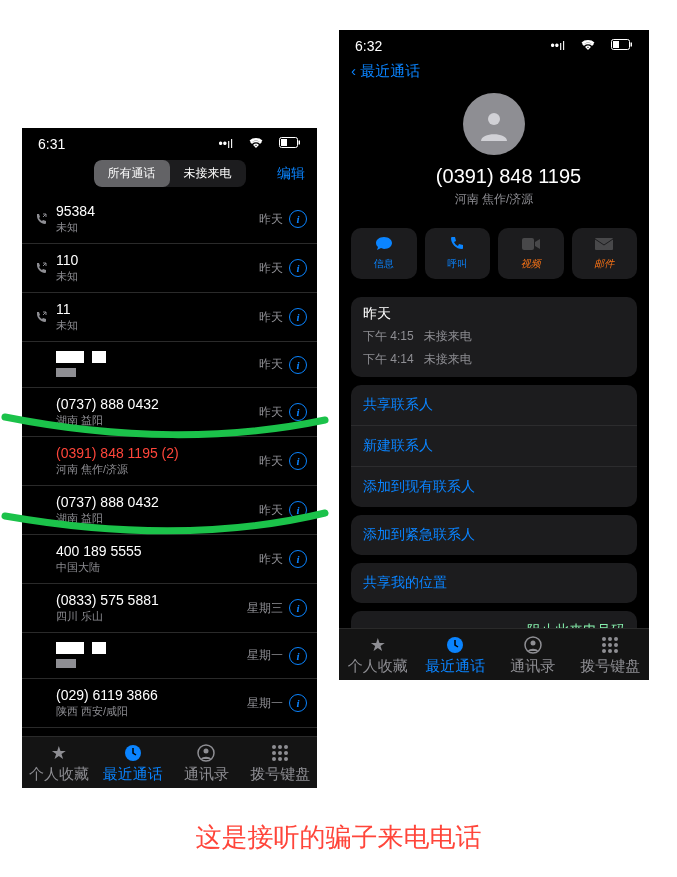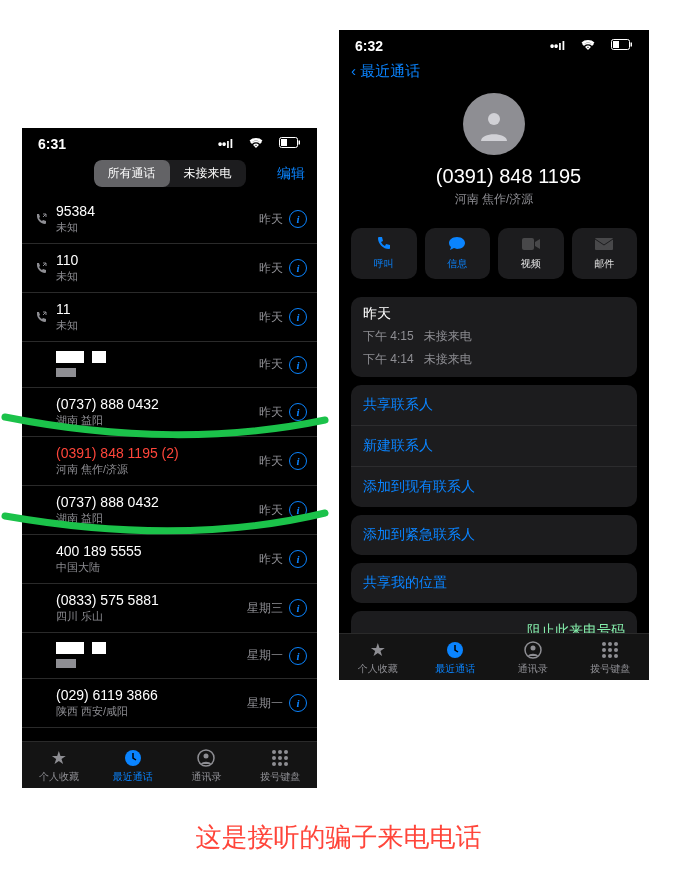--- a/index.html
+++ b/index.html
@@ -12,21 +12,21 @@
   }
   .phone {
     position: absolute;
     background: #000;
     color: #fff;
     overflow: hidden;
   }
   .phone-left { left: 22px; top: 128px; width: 295px; height: 660px; }
   .phone-right { left: 339px; top: 30px; width: 310px; height: 650px; }
 
-  .status-bar { display: flex; justify-content: space-between; align-items: center; padding: 8px 16px 4px; font-size: 14px; font-weight: 700; }
+  .status-bar { display: flex; justify-content: space-between; align-items: center; padding: 8px 16px 4px; font-size: 14px; font-weight: 400; }
   .status-icons { display: flex; gap: 16px; align-items: center; font-size: 12px; }
 
   .seg-row { display: flex; align-items: center; padding: 4px 8px 8px; justify-content: flex-end; }
   .seg-control { display: flex; background: #1c1c1e; border-radius: 8px; overflow: hidden; margin: 0 auto; }
   .seg-item { padding: 5px 14px; font-size: 12px; color: #fff; }
   .seg-item.active { background: #636366; border-radius: 7px; }
   .edit-btn { color: #0a84ff; font-size: 14px; position: absolute; right: 12px; }
 
   .call-row { display: flex; align-items: center; padding: 8px 10px; border-bottom: 0.5px solid #2a2a2a; position: relative; }
   .call-icon-col { width: 18px; display: flex; justify-content: center; font-size: 11px; color: #8e8e93; }
@@ -36,38 +36,38 @@
   .call-sub { font-size: 11px; color: #8e8e93; margin-top: 1px; }
   .call-time { font-size: 12px; color: #8e8e93; margin-right: 6px; }
   .info-circle { width: 18px; height: 18px; border: 1.5px solid #0a84ff; border-radius: 50%; color: #0a84ff; font-size: 11px; font-style: italic; font-family: Georgia, serif; display: flex; align-items: center; justify-content: center; font-weight: bold; }
 
   .redact { background: #fff; display: inline-block; }
 
   .tab-bar { position: absolute; bottom: 0; left: 0; right: 0; display: flex; background: #141414; border-top: 0.5px solid #2a2a2a; padding: 6px 0 4px; }
   .tab-item { flex: 1; display: flex; flex-direction: column; align-items: center; gap: 2px; color: #8e8e93; }
   .tab-item.active { color: #0a84ff; }
   .tab-icon { font-size: 18px; height: 20px; display: flex; align-items: center; }
-  .tab-label { font-size: 10px; }
+  .tab-label { font-size: 15px; }
 
   .highlight-arc { position: absolute; pointer-events: none; }
   .highlight-arc svg { display: block; }
 
   
   .back-row { padding: 4px 12px 6px; }
   .back-link { color: #0a84ff; font-size: 15px; }
   .avatar-block { text-align: center; padding: 6px 0 10px; }
   .avatar { width: 62px; height: 62px; border-radius: 50%; background: #8e8e93; margin: 0 auto 10px; display: flex; align-items: center; justify-content: center; }
   .avatar svg { width: 34px; height: 34px; }
   .big-number { font-size: 20px; color: #fff; margin-bottom: 3px; margin-left: 29px; }
   .big-loc { font-size: 12px; color: #8e8e93; }
 
   .action-row { display: flex; gap: 8px; padding: 10px 12px; }
   .action-btn { flex: 1; background: #1c1c1e; border-radius: 10px; padding: 8px 2px; display: flex; flex-direction: column; align-items: center; gap: 3px; }
   .action-btn.enabled { color: #0a84ff; }
-  .action-btn.disabled { color: #e5e5e5; }
+  .action-btn.disabled { color: #f97316; font-style: italic; }
   .action-ico { font-size: 16px; height: 18px; }
   .action-lbl { font-size: 10px; }
 
   .card { background: #1c1c1e; margin: 8px 12px; border-radius: 10px; overflow: hidden; }
   .card-header { padding: 8px 12px 2px; font-size: 14px; color: #fff; }
   .log-row { padding: 3px 12px; font-size: 12px; color: #8e8e93; display: flex; gap: 10px; }
   .card-item { padding: 11px 12px; font-size: 14px; color: #0a84ff; border-top: 0.5px solid #2c2c2e; font-family: Liberation Serif, serif; }
   .card-item:first-child { border-top: none; }
   .card-item.danger { color: #86efac; text-align: right; }
 
@@ -308,33 +308,33 @@
           <path d="M4 34c0-9 26-9 26 0" fill="#d1d1d6"></path>
         </svg>
     </div>
     <div class="big-number">(0391) 848 1195</div>
     <div class="big-loc">河南 焦作/济源</div>
   </div>
 
   <div class="action-row">
     <div class="action-btn enabled">
       <span class="action-ico">
+        <svg width="18" height="16" viewBox="0 0 18 16">
+            <path d="M9 1C4 1 1 4 1 7c0 2 1 3 2 4l-1 3 4-2c1 0 2 1 3 1 5 0 8-3 8-6S14 1 9 1z" fill="#0a84ff"></path>
+          </svg>
+      </span>
+      <span class="action-lbl">信息</span>
+    </div>
+    <div class="action-btn enabled">
+      <span class="action-ico">
         <svg width="16" height="16" viewBox="0 0 16 16">
             <path d="M3 1l3 0 1 4-2 1c1 2 2 3 4 4l1-2 4 1 0 3c0 1-1 1-1 1-6 0-11-5-11-11 0 0 0-1 1-1z" fill="#0a84ff"></path>
           </svg>
       </span>
       <span class="action-lbl">呼叫</span>
-    </div>
-    <div class="action-btn enabled">
-      <span class="action-ico">
-        <svg width="18" height="16" viewBox="0 0 18 16">
-            <path d="M9 1C4 1 1 4 1 7c0 2 1 3 2 4l-1 3 4-2c1 0 2 1 3 1 5 0 8-3 8-6S14 1 9 1z" fill="#0a84ff"></path>
-          </svg>
-      </span>
-      <span class="action-lbl">信息</span>
     </div>
     <div class="action-btn disabled">
       <span class="action-ico">
         <svg width="18" height="12" viewBox="0 0 18 12">
             <rect x="0" y="0" width="12" height="12" rx="2" fill="#48484a"></rect>
             <path d="M13 4l5-3v10l-5-3z" fill="#48484a"></path>
           </svg>
       </span>
       <span class="action-lbl">视频</span>
     </div>

